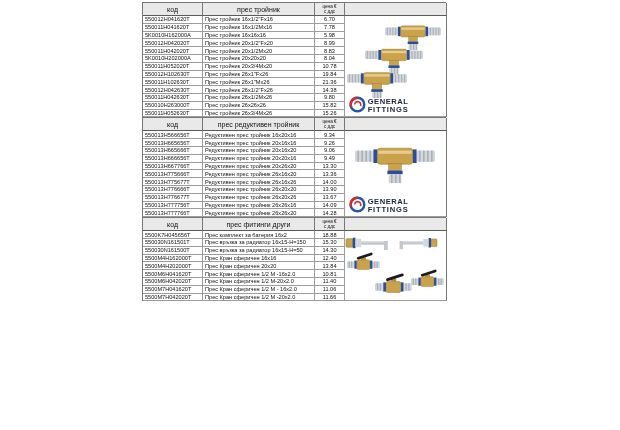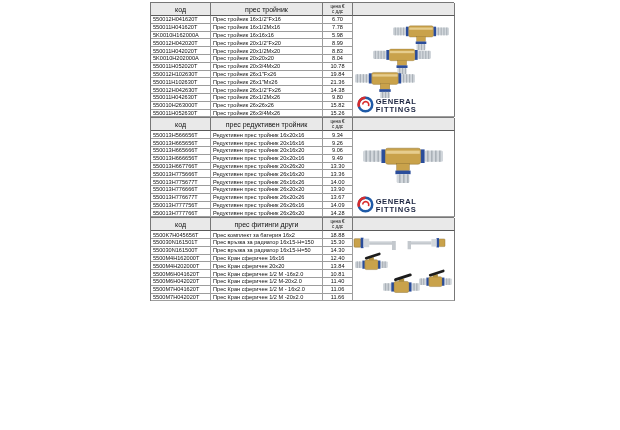--- a/index.html
+++ b/index.html
@@ -1,20 +1,20 @@
 <!DOCTYPE html>
 <html><head>
 <meta charset="utf-8">
 <style>
   html,body{margin:0;padding:0;}
   body{
     width:620px;height:430px;background:#ffffff;position:relative;overflow:hidden;
     font-family:"Liberation Sans","DejaVu Sans",sans-serif;
   }
-  .sheet{position:absolute;left:150px;top:2px;width:304px;}
+  .sheet{position:absolute;left:142px;top:2px;width:304px;}
   .section{width:304px;}
   .grid{
     display:grid;
     grid-template-columns:60px 112px 30px 102px;
     grid-template-rows:13px;
     grid-auto-rows:7.8px;
     border-left:1px solid #777;
     border-top:1px solid #777;
     box-sizing:border-box;
     background:#fff;

